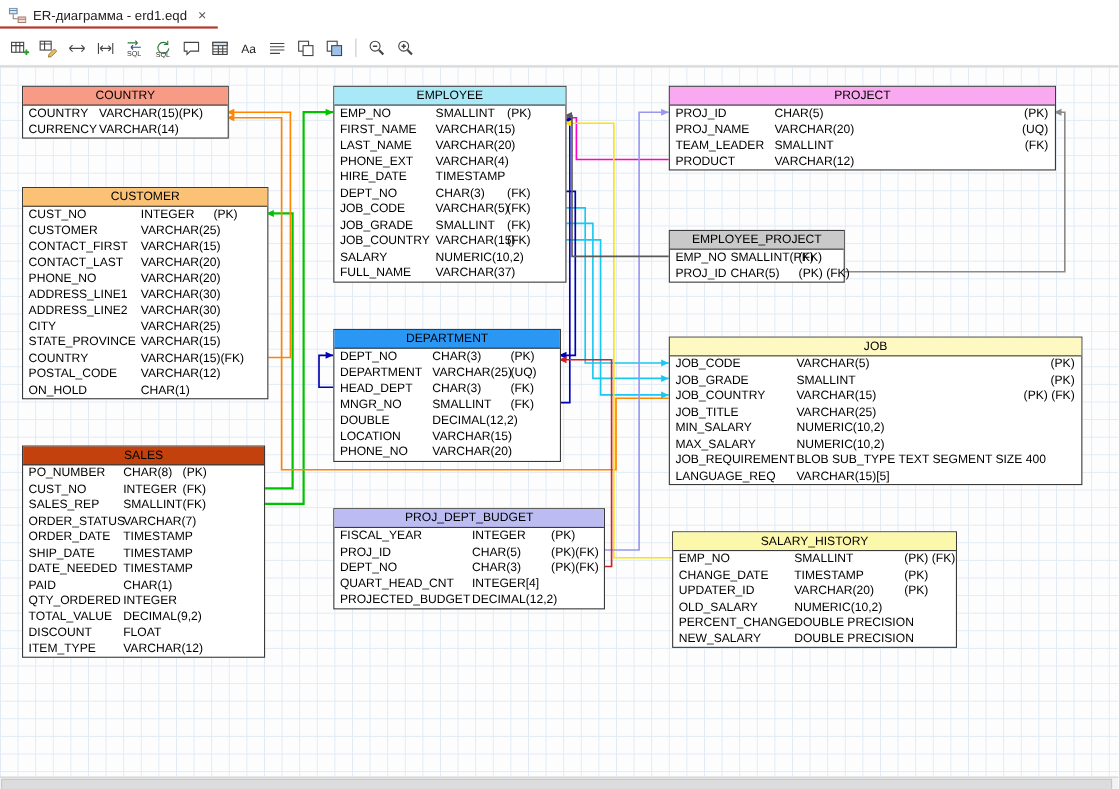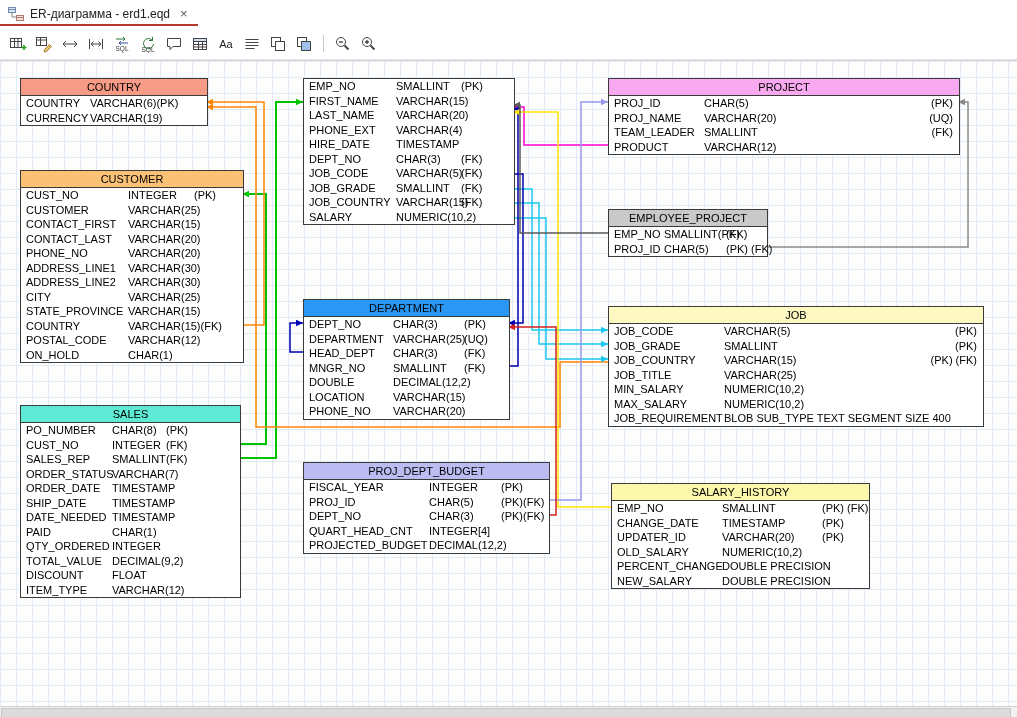--- a/index.html
+++ b/index.html
@@ -205,25 +205,25 @@
       <polyline points="763,186 968,186 968,41 958,41" fill="none" stroke="#8a8a8a" stroke-width="1.5"></polyline>
       <polygon points="958,41 965,37.8 965,44.2" fill="#8a8a8a"></polygon>
       <polyline points="608,172 520,172 520,44 513,44" fill="none" stroke="#5a5a5a" stroke-width="1.5"></polyline>
       <polygon points="513,44 520,40.8 520,47.2" fill="#5a5a5a"></polygon>
     </svg>
   <div id="entity-layer">
       <div class="entity" style="left: 20px; top: 17px; width: 186px;">
         <div class="entity-header" style="background: rgb(247, 155, 134);">COUNTRY</div>
         <div class="erow">
           <span class="f-n">COUNTRY</span>
-          <span class="f-t" style="left: 69px;">VARCHAR(6)(PK)</span>
+          <span class="f-t" style="left: 69px;">VARCHAR(15)(PK)</span>
         </div>
         <div class="erow">
           <span class="f-n">CURRENCY</span>
-          <span class="f-t" style="left: 69px;">VARCHAR(19)</span>
+          <span class="f-t" style="left: 69px;">VARCHAR(14)</span>
         </div>
       </div>
       <div class="entity" style="left: 20px; top: 109px; width: 222px;">
         <div class="entity-header" style="background: rgb(251, 194, 118);">CUSTOMER</div>
         <div class="erow">
           <span class="f-n">CUST_NO</span>
           <span class="f-t" style="left: 107px;">INTEGER</span>
           <span class="f-f" style="left: 173px;">(PK)</span>
         </div>
         <div class="erow">
@@ -265,21 +265,21 @@
         <div class="erow">
           <span class="f-n">POSTAL_CODE</span>
           <span class="f-t" style="left: 107px;">VARCHAR(12)</span>
         </div>
         <div class="erow">
           <span class="f-n">ON_HOLD</span>
           <span class="f-t" style="left: 107px;">CHAR(1)</span>
         </div>
       </div>
       <div class="entity" style="left: 20px; top: 344px; width: 219px;">
-        <div class="entity-header" style="background: #5eead4;">SALES</div>
+        <div class="entity-header" style="background: #c2410c;">SALES</div>
         <div class="erow">
           <span class="f-n">PO_NUMBER</span>
           <span class="f-t" style="left: 91px;">CHAR(8)</span>
           <span class="f-f" style="left: 145px;">(PK)</span>
         </div>
         <div class="erow">
           <span class="f-n">CUST_NO</span>
           <span class="f-t" style="left: 91px;">INTEGER</span>
           <span class="f-f" style="left: 145px;">(FK)</span>
         </div>
@@ -319,20 +319,21 @@
         <div class="erow">
           <span class="f-n">DISCOUNT</span>
           <span class="f-t" style="left: 91px;">FLOAT</span>
         </div>
         <div class="erow">
           <span class="f-n">ITEM_TYPE</span>
           <span class="f-t" style="left: 91px;">VARCHAR(12)</span>
         </div>
       </div>
       <div class="entity" style="left: 303px; top: 17px; width: 210px;">
+        <div class="entity-header" style="background: rgb(169, 232, 246);">EMPLOYEE</div>
         <div class="erow">
           <span class="f-n">EMP_NO</span>
           <span class="f-t" style="left: 92px;">SMALLINT</span>
           <span class="f-f" style="left: 157px;">(PK)</span>
         </div>
         <div class="erow">
           <span class="f-n">FIRST_NAME</span>
           <span class="f-t" style="left: 92px;">VARCHAR(15)</span>
         </div>
         <div class="erow">
@@ -364,20 +365,24 @@
         </div>
         <div class="erow">
           <span class="f-n">JOB_COUNTRY</span>
           <span class="f-t" style="left: 92px;">VARCHAR(15)</span>
           <span class="f-f" style="left: 157px;">(FK)</span>
         </div>
         <div class="erow">
           <span class="f-n">SALARY</span>
           <span class="f-t" style="left: 92px;">NUMERIC(10,2)</span>
         </div>
+        <div class="erow">
+          <span class="f-n">FULL_NAME</span>
+          <span class="f-t" style="left: 92px;">VARCHAR(37)</span>
+        </div>
       </div>
       <div class="entity" style="left: 303px; top: 238px; width: 205px;">
         <div class="entity-header" style="background: rgb(42, 151, 245);">DEPARTMENT</div>
         <div class="erow">
           <span class="f-n">DEPT_NO</span>
           <span class="f-t" style="left: 89px;">CHAR(3)</span>
           <span class="f-f" style="left: 160px;">(PK)</span>
         </div>
         <div class="erow">
           <span class="f-n">DEPARTMENT</span>
@@ -493,20 +498,24 @@
           <span class="f-n">MIN_SALARY</span>
           <span class="f-t" style="left: 115px;">NUMERIC(10,2)</span>
         </div>
         <div class="erow">
           <span class="f-n">MAX_SALARY</span>
           <span class="f-t" style="left: 115px;">NUMERIC(10,2)</span>
         </div>
         <div class="erow">
           <span class="f-n">JOB_REQUIREMENT</span>
           <span class="f-t" style="left: 115px;">BLOB SUB_TYPE TEXT SEGMENT SIZE 400</span>
+        </div>
+        <div class="erow">
+          <span class="f-n">LANGUAGE_REQ</span>
+          <span class="f-t" style="left: 115px;">VARCHAR(15)[5]</span>
         </div>
       </div>
       <div class="entity" style="left: 611px; top: 422px; width: 257px;">
         <div class="entity-header" style="background: rgb(252, 248, 171);">SALARY_HISTORY</div>
         <div class="erow">
           <span class="f-n">EMP_NO</span>
           <span class="f-t" style="left: 110px;">SMALLINT</span>
           <span class="f-f" style="left: 210px;">(PK) (FK)</span>
         </div>
         <div class="erow">

